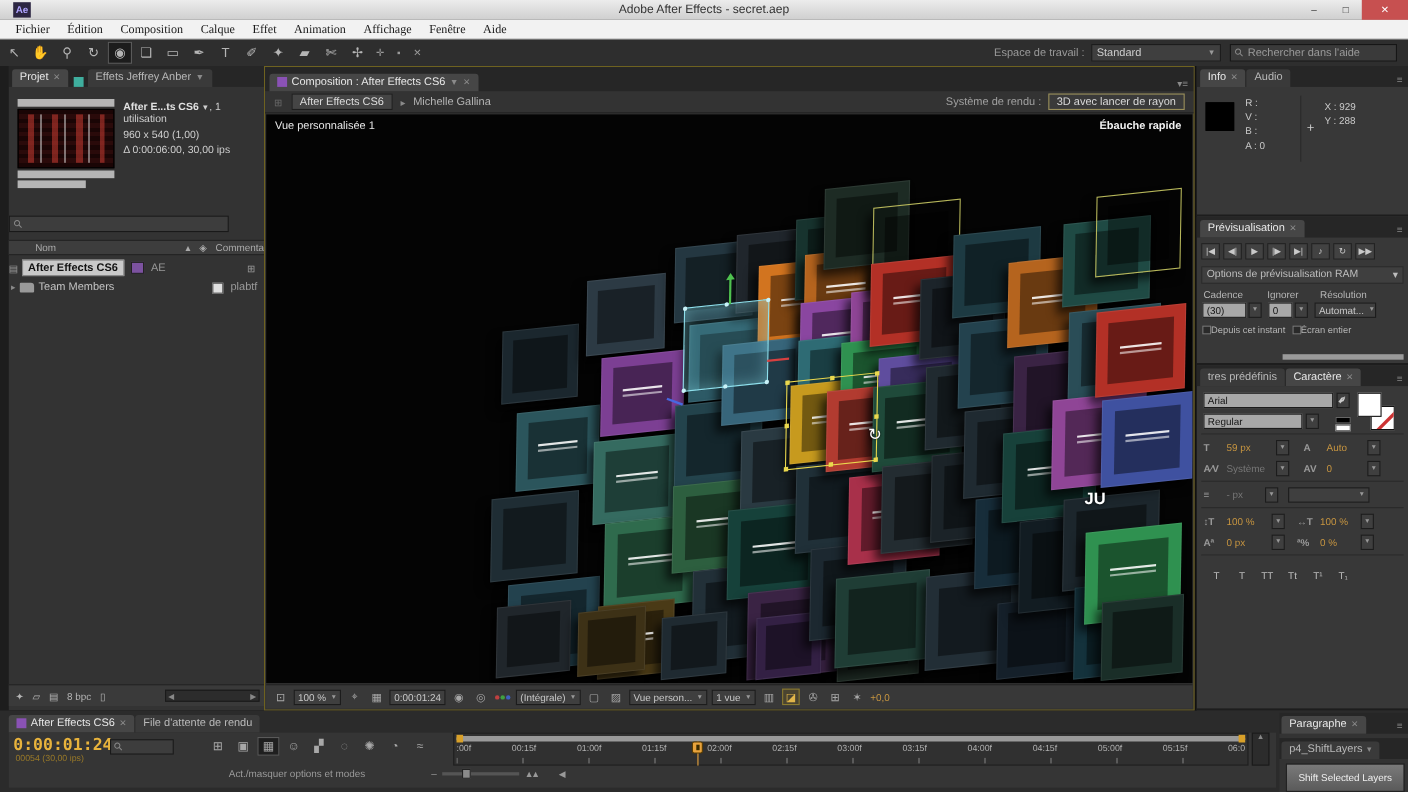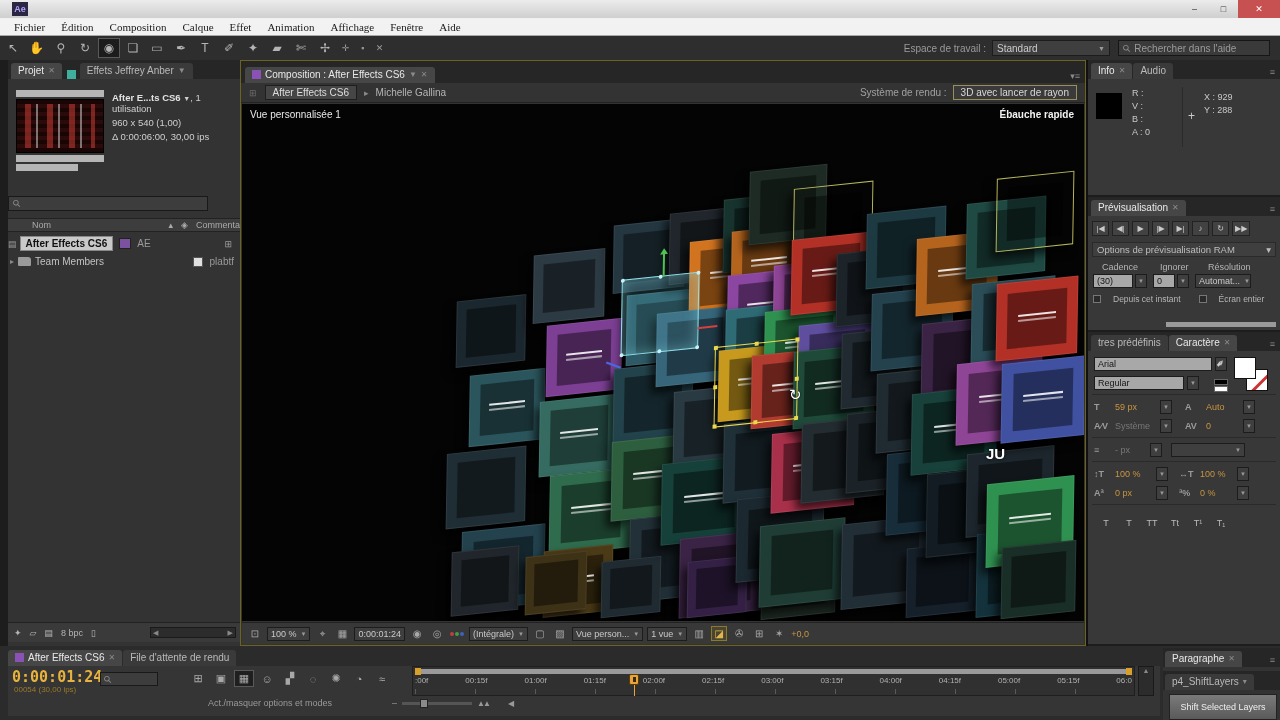--- a/index.html
+++ b/index.html
@@ -142,23 +142,23 @@
     border:1px solid #000; }
   .rgbcol { position:absolute; left:44px; top:8px; line-height:13px; }
   .xycol { position:absolute; left:116px; top:12px; line-height:13px; }
   .crossh { position:absolute; left:100px; top:30px; color:#ccc; font-size:12px; }
   .vdiv { position:absolute; left:94px; top:8px; width:1px; height:60px; background:#2a2a2a; }
   .transport { display:flex; gap:3px; padding:5px 4px 3px; }
   .tbtn { min-width:17px; height:15px; background:#424242; border:1px solid #222; color:#c9c9c9;
     font-size:8px; display:flex; align-items:center; justify-content:center; padding:0 2px; }
   .ramhdr { font-size:9.5px; color:#bdbdbd; background:#3f3f3f; border:1px solid #2a2a2a;
     margin:3px 4px; padding:1px 4px; display:flex; }
-  .prevlabels { display:flex; font-size:9px; color:#b5b5b5; padding:2px 14px 1px; gap:0; }
+  .prevlabels { display:flex; font-size:9px; color:#b5b5b5; padding:2px 6px 1px; gap:0; }
   .prevfields { display:flex; align-items:center; gap:2px; padding:1px 5px; }
-  .prevchecks { display:flex; align-items:center; gap:12px; font-size:8.5px; color:#b5b5b5; padding:5px 5px 0; }
+  .prevchecks { display:flex; align-items:center; gap:0; font-size:8.5px; color:#b5b5b5; padding:5px 5px 0; }
   .prevbar { position:absolute; right:4px; bottom:3px; width:110px; height:5px; background:#9a9a9a; }
   .charrow { display:flex; align-items:center; gap:3px; padding:3px 6px 2px; font-size:9px; }
   .cicon { color:#9a9a9a; font-size:9px; width:18px; font-weight:bold; }
   .cval { color:#c79540; }
   .cval.gray { color:#777; }
   .swcluster { position:absolute; right:6px; top:25px; width:52px; height:42px; }
   .sw-fill { position:absolute; left:12px; top:0; width:22px; height:22px; background:#fff; border:1px solid #111; z-index:2; }
   .sw-stroke { position:absolute; left:24px; top:12px; width:22px; height:22px; background:#fff; border:1px solid #111; overflow:hidden; }
   .sw-stroke:before { content:""; position:absolute; left:-4px; top:9px; width:40px; height:3px;
     background:#c33; transform:rotate(-45deg); }
@@ -210,20 +210,21 @@
     background:linear-gradient(#7a7a7a,#5a5a5a); border:1px solid #222; color:#f0f0f0; font-size:9px;
     display:flex; align-items:center; justify-content:center; }
 </style>
 </head>
 <body>
 
 <div id="app">
 
   <div class="titlebar">
     <div class="appbadge">Ae</div>
+    <div class="wtitle">Adobe After Effects - secret.aep</div>
     <div class="winbtns">
       <div class="winbtn">–</div>
       <div class="winbtn">□</div>
       <div class="winbtn close">✕</div>
     </div>
   </div>
 
   <div class="menubar" id="menubar">
       <span class="menuitem">Fichier</span>
       <span class="menuitem">Édition</span>

